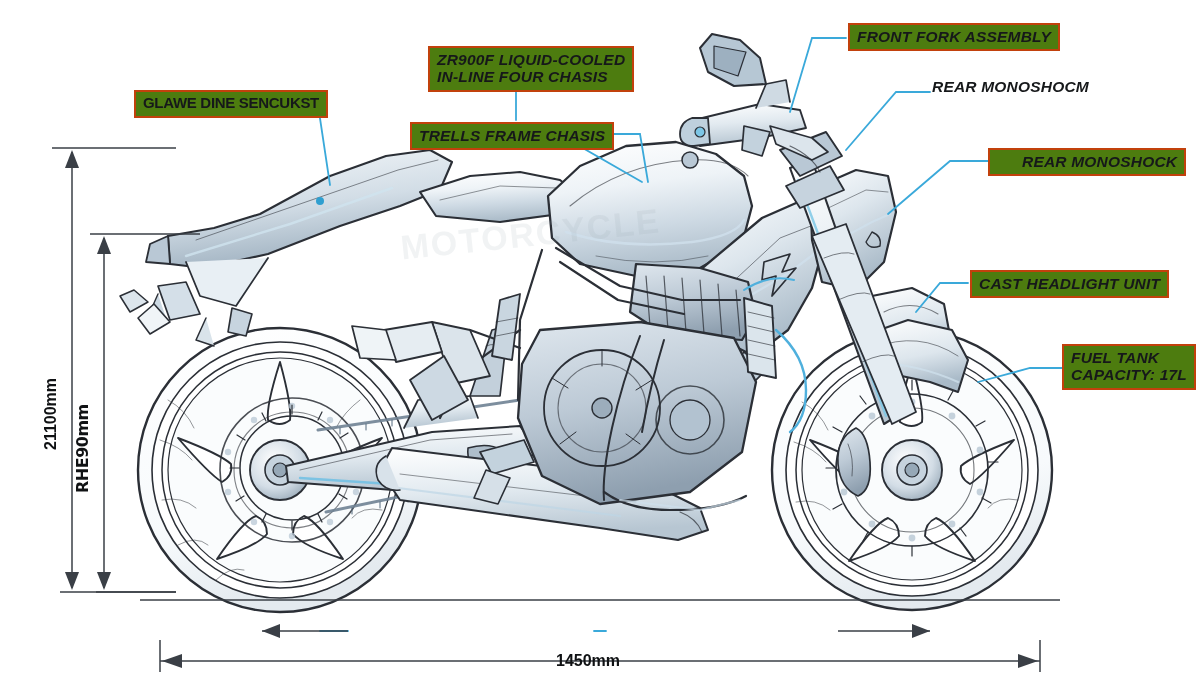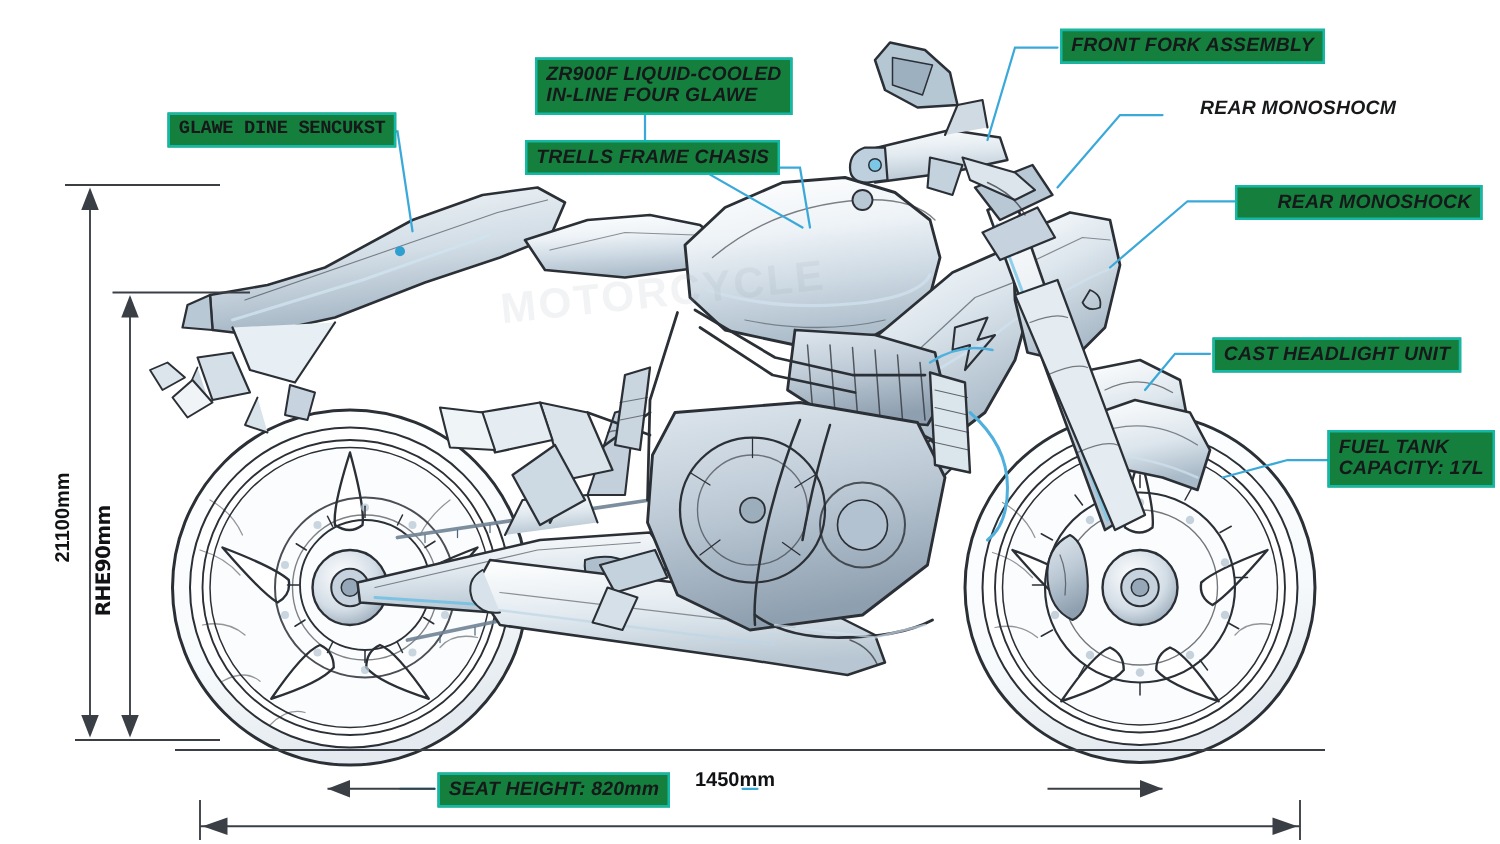--- a/index.html
+++ b/index.html
@@ -9,37 +9,37 @@
     font-family:"Liberation Sans", sans-serif;
     position:relative;
   }
   #stage{position:absolute;inset:0;width:1200px;height:675px;}
   svg.layer{position:absolute;left:0;top:0;width:1200px;height:675px;overflow:visible;}
 
   
   .label{
     position:absolute;
     box-sizing:border-box;
-    background:#15803d;
-    border:2px solid #14b8a6;
+    background:#4d7c0f;
+    border:2px solid #c2410c;
     padding:3px 7px 4px 7px;
     font-family:"Liberation Sans", sans-serif;
     font-weight:bold;
     font-style:italic;
     font-size:15.5px;
     line-height:1.12;
     letter-spacing:0.2px;
     color:#16181a;
     white-space:pre;
     text-align:left;
     z-index:40;
   }
-  .label.noborder{border:none;background:transparent;padding:2px 4px;margin-left:28px;}
+  .label.noborder{border:none;background:transparent;padding:2px 4px;}
   .label.garbled{
-    font-family:Liberation Mono, monospace;
+    font-family:Liberation Sans, sans-serif;
     font-style:normal;
     letter-spacing:-0.3px;
     font-size:15px;
   }
 
   
   .dimtext{
     position:absolute;
     font-family:"Liberation Sans", sans-serif;
     font-weight:bold;
@@ -471,37 +471,36 @@
       <path d="M930 631 l-18 -7 l0 14 z"></path>
 
       <path d="M162 661 l20 -7 l0 14 z"></path>
       <path d="M1038 661 l-20 -7 l0 14 z"></path>
     </g>
   </svg>
 
   <div class="label garbled" style="left:134px;top:90px;">GLAWE DINE SENCUKST</div>
 
   <div class="label" style="left:428px;top:46px;">ZR900F LIQUID-COOLED
-IN-LINE FOUR GLAWE</div>
-
-  <div class="label" style="left:410px;top:112px;margin-left:10px;">TRELLS FRAME CHASIS</div>
+IN-LINE FOUR CHASIS</div>
+
+  <div class="label" style="left:410px;top:122px;">TRELLS FRAME CHASIS</div>
 
   <div class="label" style="left:848px;top:23px;">FRONT FORK ASSEMBLY</div>
 
   <div class="label noborder" style="left:928px;top:76px;">REAR MONOSHOCM</div>
 
   <div class="label" style="left:988px;top:148px;padding-left:32px;">REAR MONOSHOCK</div>
 
   <div class="label" style="left:970px;top:270px;font-style:italic;">CAST HEADLIGHT UNIT</div>
 
   <div class="label" style="left:1062px;top:344px;">FUEL TANK
 CAPACITY: 17L</div>
 
-  <div class="label" style="left:350px;top:618px;">SEAT HEIGHT: 820mm</div>
 
 
   <div class="dimtext rot" style="left:60px;top:432px;">21100mm</div>
 
   <div class="dimtext rot2" style="left:92px;top:474px;">RHE90mm</div>
 
-  <div class="dimtext" style="left:556px;top:616px;">1450mm</div>
+  <div class="dimtext" style="left:556px;top:652px;">1450mm</div>
 
 </div>
 
 </body></html>

